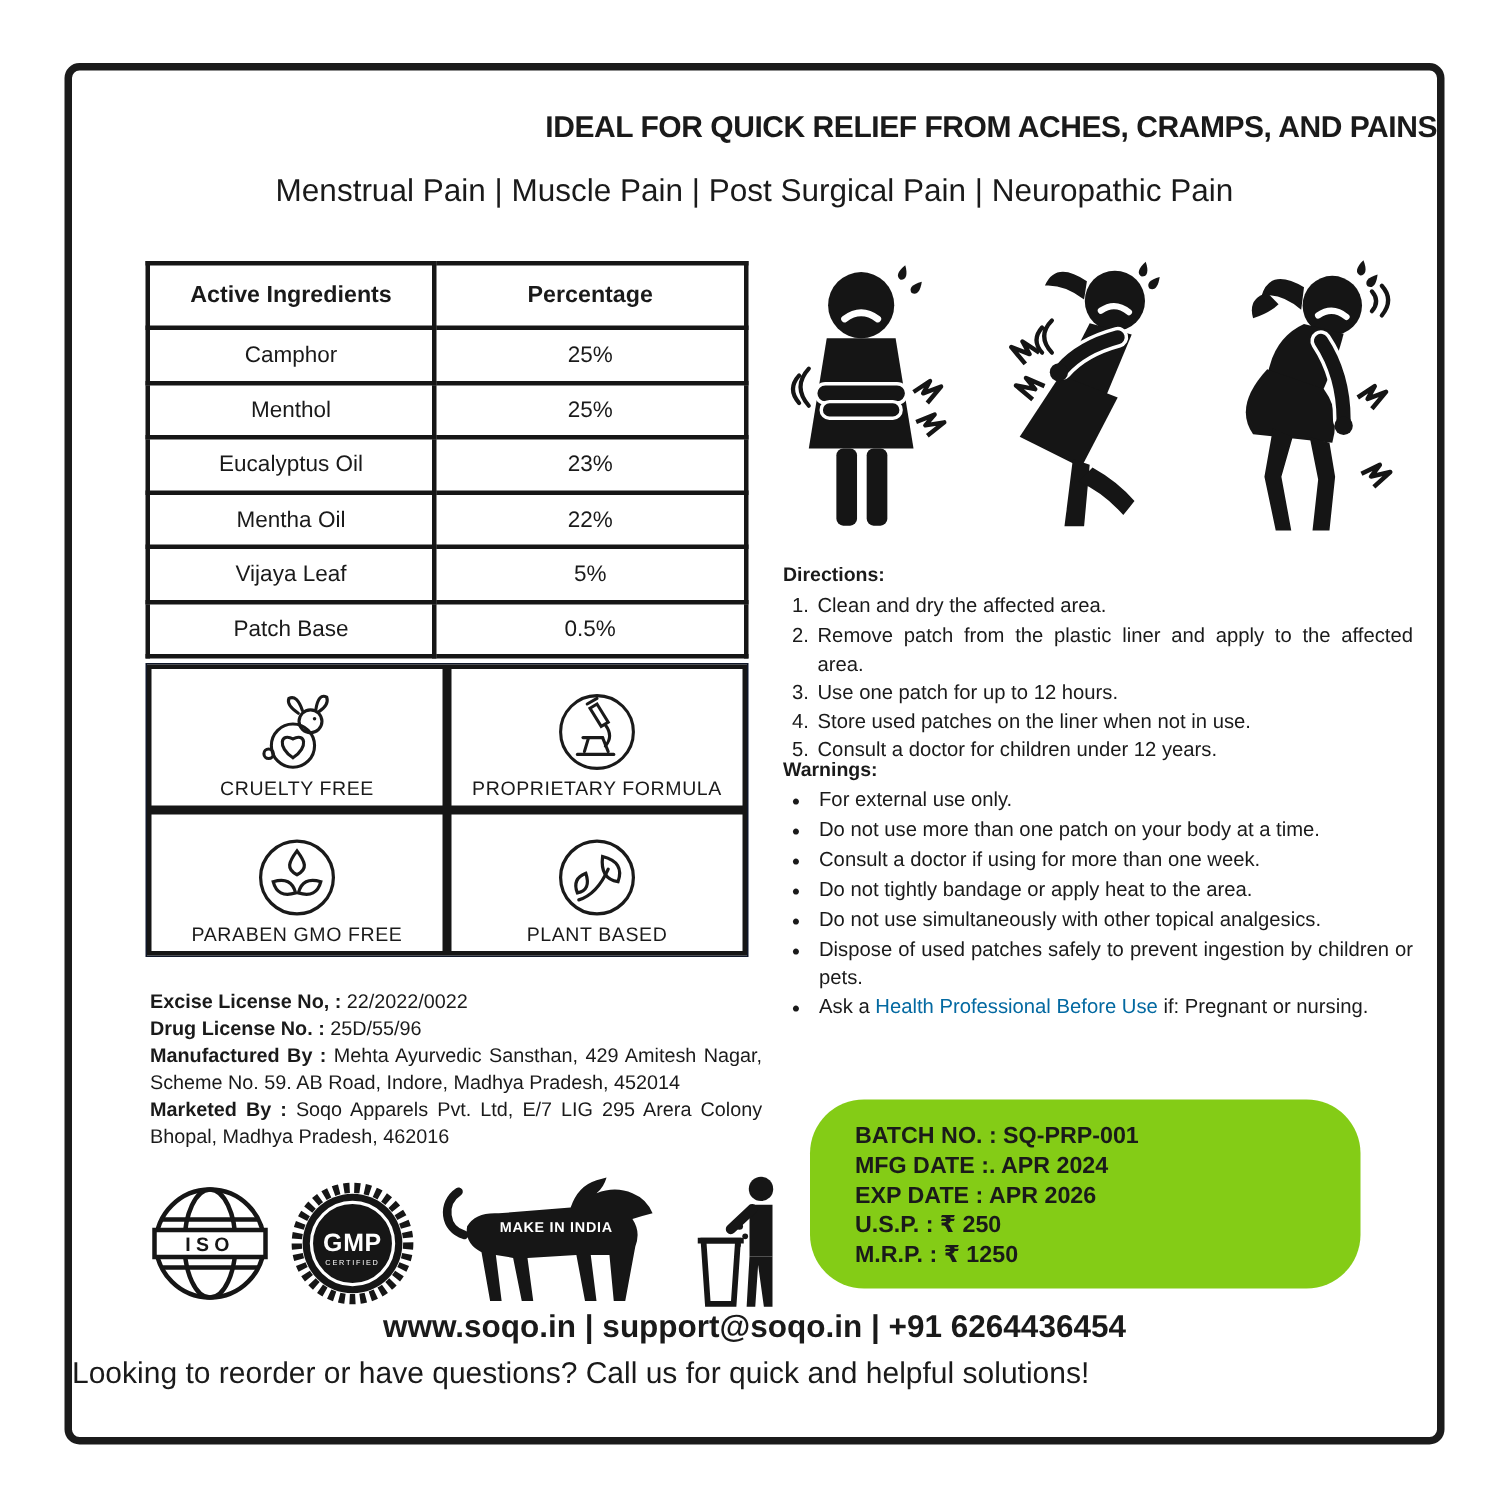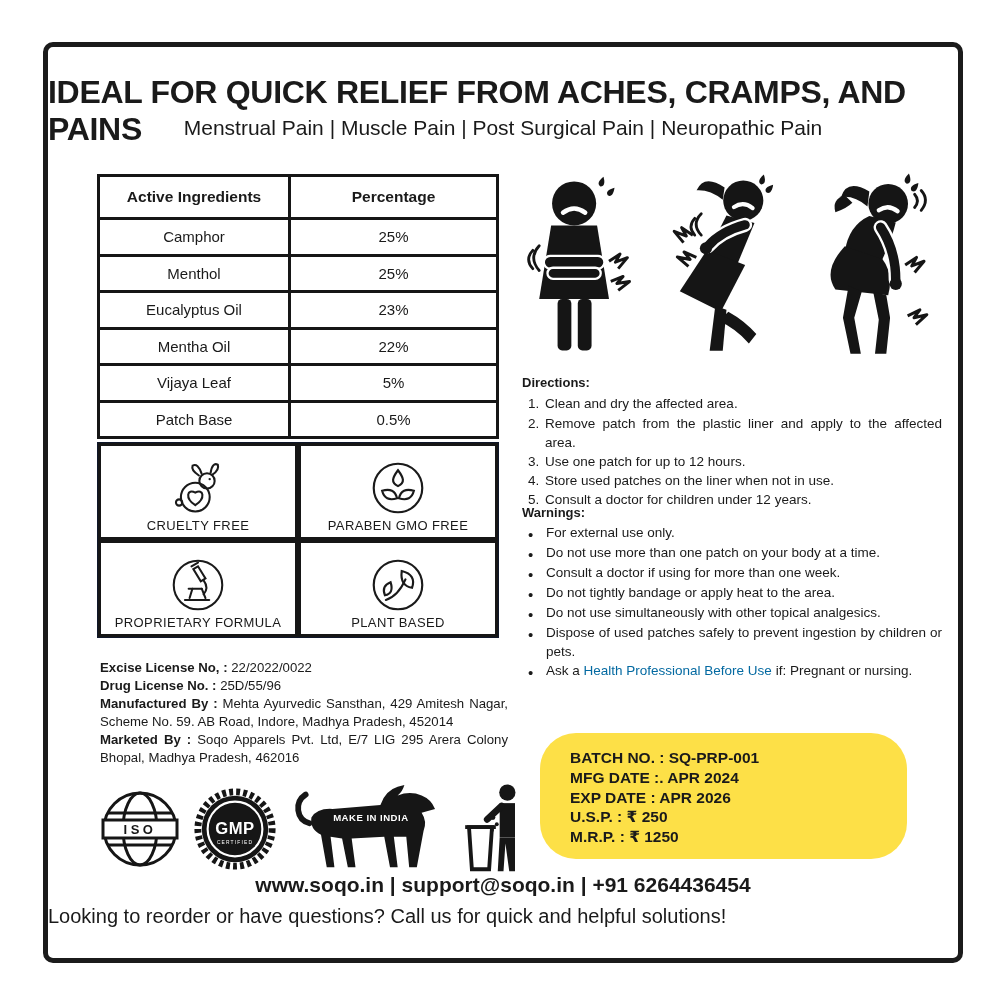--- a/index.html
+++ b/index.html
@@ -6,22 +6,22 @@
   body {
     width:1000px; height:1000px; position:relative; overflow:hidden;
     background:#ffffff; color:#1a1a1a;
     font-family:"Liberation Sans","DejaVu Sans",sans-serif;
   }
   .sheet {
     position:absolute; left:43px; top:42px; width:920px; height:921px;
     background:#fff; border:5px solid #1b1b1b; border-radius:10px; box-sizing:border-box;
   }
   
-  .title { position:absolute; top:27px; left:0; right:0; text-align:left;
-    font-size:32px; font-weight:bold; letter-spacing:-0.3px; }
+  .title { position:absolute; top:27px; left:0; right:0; text-align:right;
+    font-size:20px; font-weight:bold; letter-spacing:-0.3px; }
   .subtitle { position:absolute; top:69px; left:0; right:0; text-align:center; font-size:21px; }
   
   table.ingredients { position:absolute; left:49px; top:127px; width:402px; border-collapse:collapse; }
   table.ingredients th, table.ingredients td { border:3px solid #161616; text-align:center; padding:0; }
   table.ingredients th { height:40px; font-size:15.5px; }
   table.ingredients td { height:33.5px; font-size:15px; }
   table.ingredients th:first-child, table.ingredients td:first-child { width:188px; }
   
   .figures { position:absolute; left:471px; top:114px; width:422px; height:204px;
     display:flex; justify-content:space-between; align-items:flex-end; }
@@ -44,21 +44,21 @@
     gap:2px; padding:5px 0 4px; }
   .badge-label { font-size:13px; letter-spacing:0.4px; }
   
   .licensing { position:absolute; left:52px; top:612px; width:408px; font-size:13.2px; line-height:1.36; }
   .licensing p { margin:0; text-align:justify; }
   
   .certs { position:absolute; left:50px; top:736px; width:430px; height:92px;
     display:flex; align-items:center; justify-content:space-between; }
   
   .batch { position:absolute; left:492px; top:686px; width:367px; height:126px;
-    background:#fde047; border-radius:36px; box-sizing:border-box;
+    background:#84cc16; border-radius:36px; box-sizing:border-box;
     padding:15px 0 0 30px; font-weight:bold; font-size:15.5px; line-height:19.8px; }
   
   .footer-contact { position:absolute; left:0; right:0; top:826px; text-align:center;
     font-size:21px; font-weight:bold; }
   .footer-tagline { position:absolute; left:0; right:0; top:858px; text-align:left; font-size:20px; }
   svg { display:block; }
 </style>
 </head>
 <body>
 
@@ -200,43 +200,43 @@
         <path d="M46 12 Q48 0 54 3 Q56 9 48 14"></path>
         <circle cx="42" cy="21" r="8.5"></circle>
         <circle cx="45" cy="19" r="1.3" fill="#1a1a1a" stroke="none"></circle>
         <circle cx="29" cy="39" r="16"></circle>
         <path d="M29 48 C17 40 20 29 29 34 C38 29 41 40 29 48 Z"></path>
         <circle cx="11" cy="45" r="3.5"></circle>
       </svg>
       <div class="badge-label">CRUELTY FREE</div>
     </div>
     <div class="badge">
-      <svg width="56" height="56" viewBox="0 0 60 60" fill="none" stroke="#1a1a1a" stroke-width="2.3" stroke-linecap="round">
-        <circle cx="30" cy="30" r="26"></circle>
-        <path d="M30 11 C36 19 38 24 30 28 C22 24 24 19 30 11 Z"></path>
-        <path d="M13 33 Q26 29 29 41 Q16 45 13 33 Z"></path>
-        <path d="M47 33 Q34 29 31 41 Q44 45 47 33 Z"></path>
-      </svg>
-      <div class="badge-label">PARABEN GMO FREE</div>
-    </div>
-    <div class="badge">
       <svg width="56" height="56" viewBox="0 0 60 60" fill="none" stroke="#1a1a1a" stroke-width="2.2" stroke-linecap="round">
         <circle cx="30" cy="30" r="26"></circle>
         <path d="M23 10 l7 -4"></path>
         <path d="M25 13 l5 -3 l8 13 l-5 3 Z"></path>
         <path d="M36 25 q6 8 0 15"></path>
         <path d="M20 34 h14"></path>
         <path d="M24 34 l-3 10 M34 34 l4 10"></path>
         <path d="M16 46 h26"></path>
       </svg>
       <div class="badge-label">PROPRIETARY FORMULA</div>
     </div>
     <div class="badge">
       <svg width="56" height="56" viewBox="0 0 60 60" fill="none" stroke="#1a1a1a" stroke-width="2.3" stroke-linecap="round">
         <circle cx="30" cy="30" r="26"></circle>
+        <path d="M30 11 C36 19 38 24 30 28 C22 24 24 19 30 11 Z"></path>
+        <path d="M13 33 Q26 29 29 41 Q16 45 13 33 Z"></path>
+        <path d="M47 33 Q34 29 31 41 Q44 45 47 33 Z"></path>
+      </svg>
+      <div class="badge-label">PARABEN GMO FREE</div>
+    </div>
+    <div class="badge">
+      <svg width="56" height="56" viewBox="0 0 60 60" fill="none" stroke="#1a1a1a" stroke-width="2.3" stroke-linecap="round">
+        <circle cx="30" cy="30" r="26"></circle>
         <path d="M34 15 Q50 19 45 33 Q32 31 34 15 Z"></path>
         <path d="M22 27 Q12 31 16 41 Q26 39 22 27 Z"></path>
         <path d="M17 46 Q30 42 38 24"></path>
       </svg>
       <div class="badge-label">PLANT BASED</div>
     </div>
   </div>
 
   <div class="licensing">
     <p><b>Excise License No, :</b> <span>22/2022/0022</span></p>

